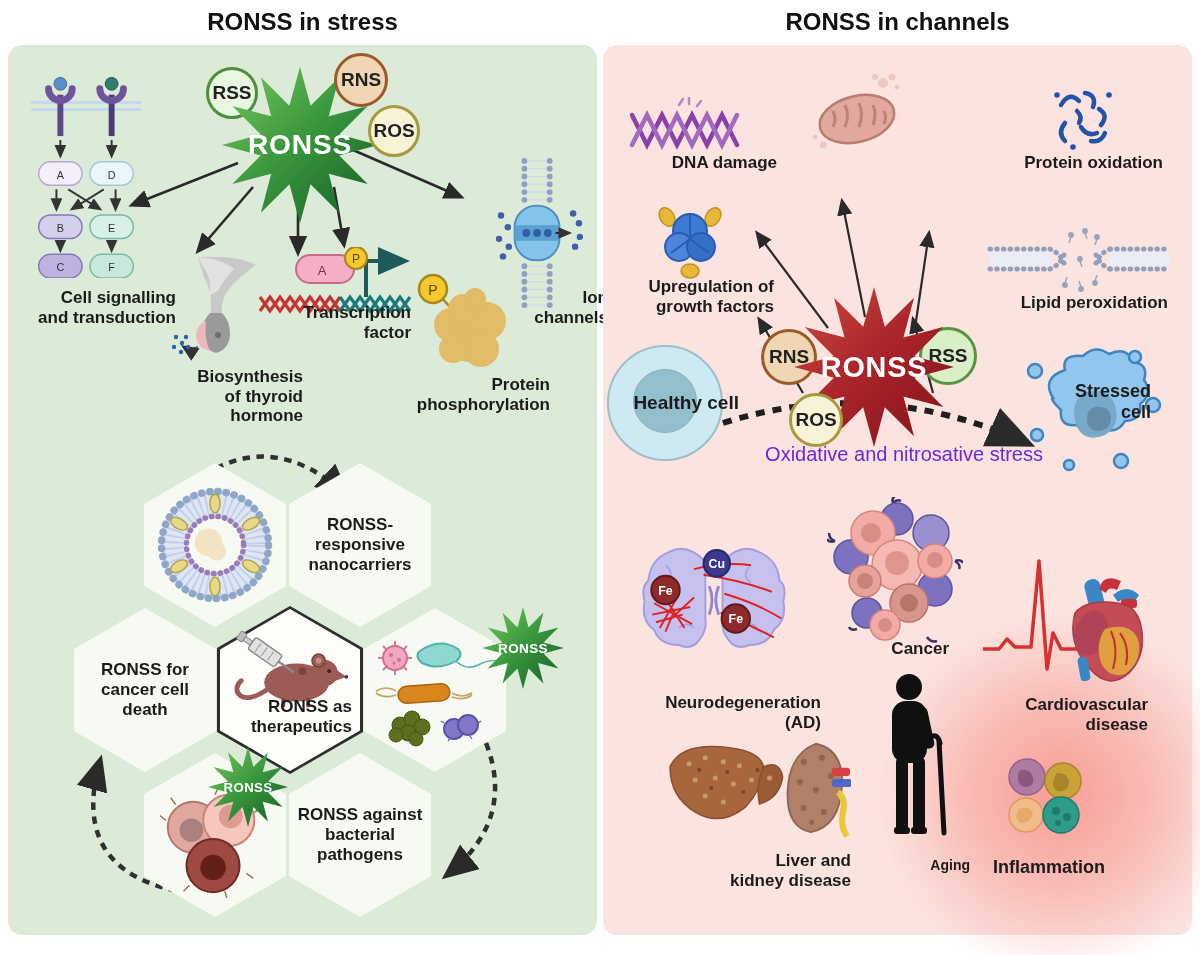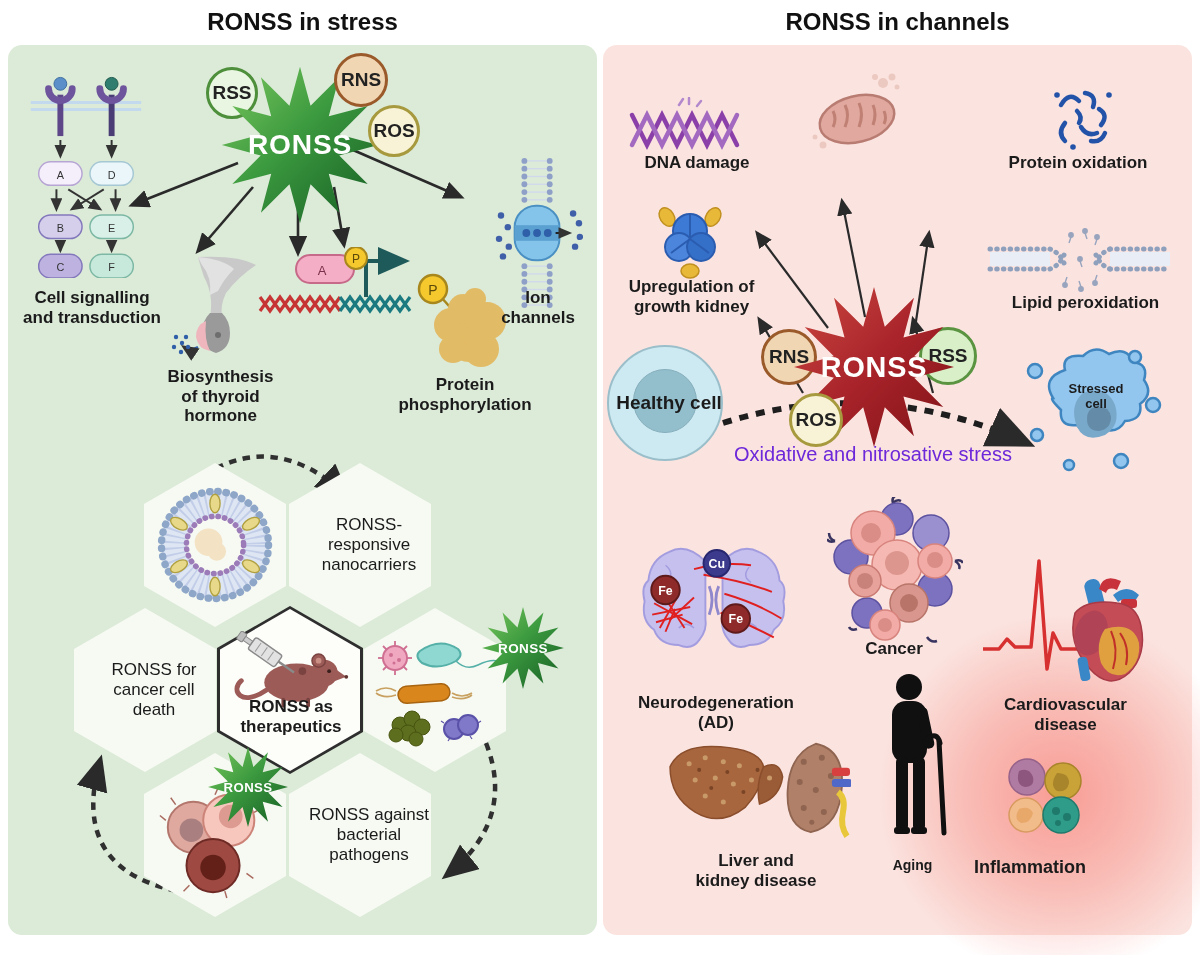--- a/index.html
+++ b/index.html
@@ -6,30 +6,30 @@
   body{width:1200px;height:955px;position:relative;overflow:hidden;
        font-family:"Liberation Sans",sans-serif;color:var(--text,#1b1b1b);}
   .panel{position:absolute;top:45px;width:589px;height:890px;border-radius:14px;}
   #panel-health{left:8px;background:var(--left-bg,#dcead8);}
   #panel-disease{left:603px;background:var(--right-bg,#fbe4e0);}
   .panel-title{position:absolute;top:8px;width:589px;text-align:center;
        font-size:24px;font-weight:800;color:#111;}
   #title-health{left:8px;} #title-disease{left:603px;}
   .abs{position:absolute;}
   .label{position:absolute;font-weight:700;font-size:17px;line-height:1.16;
-       text-align:center;white-space:pre-line;color:var(--text,#1b1b1b);}
+       text-align:right;white-space:pre-line;color:var(--text,#1b1b1b);}
   .species{position:absolute;border-radius:50%;display:flex;align-items:center;
        justify-content:center;font-size:19px;font-weight:600;color:#222;box-sizing:border-box;}
   .sp-rss{background:var(--rss-bg,#e9f6e2);border:3px solid var(--rss-border,#4d8f3a);}
   .sp-rns{background:var(--rns-bg,#f1d6b4);border:3px solid var(--rns-border,#9a5a2a);}
   .sp-ros{background:var(--ros-bg,#f8f3d6);border:3px solid var(--ros-border,#a79a3e);}
   .hex{position:absolute;width:142px;height:164px;background:var(--hex-fill,#f7faf3);
        clip-path:polygon(50% 0,100% 25%,100% 75%,50% 100%,0 75%,0 25%);}
   .hex-label{position:absolute;width:100%;top:50%;transform:translateY(-50%);
-       font-weight:400;font-size:17px;line-height:1.18;text-align:center;white-space:pre-line;padding-left:9px;}
+       font-weight:700;font-size:17px;line-height:1.18;text-align:center;white-space:pre-line;}
   .star-text{font-weight:800;fill:#fff;letter-spacing:1px;}
   .glow{position:absolute;width:380px;height:380px;border-radius:50%;
        background:radial-gradient(circle, rgba(244,86,74,.5) 0%, rgba(244,86,74,.28) 35%, rgba(244,86,74,0) 68%);}
   svg{display:block;}
   .overlay{position:absolute;left:0;top:0;pointer-events:none;}
 </style>
 </head>
 <body>
 
 <div class="panel-title" id="title-health">RONSS in stress</div>
@@ -153,20 +153,22 @@
     <g stroke="#1b7a80" stroke-width="3.2" fill="none">
       <path d="M84,50 L94,64 L104,50 L114,64 L124,50 L134,64 L144,50 L154,64"></path>
       <path d="M84,64 L94,50 L104,64 L114,50 L124,64 L134,50 L144,64 L154,50"></path>
     </g>
     <path d="M110,50 L110,14 L146,14" stroke="#1e5a5a" stroke-width="4" fill="none" marker-end="url(#ah3)"></path>
     <rect x="40" y="8" width="58" height="28" rx="14" fill="#f4aec6" stroke="#c76a8a" stroke-width="2"></rect>
     <text x="66" y="23" font-size="13" fill="#7a2f4a" text-anchor="middle" dominant-baseline="central">A</text>
     <circle cx="100" cy="11" r="11" fill="#f5c82e" stroke="#a8871c" stroke-width="2"></circle>
     <text x="100" y="12" font-size="12" fill="#5e4a08" text-anchor="middle" dominant-baseline="central">P</text>
   </svg>
+  <div class="label" style="left:258px;top:258px;width:145px">Transcription
+factor</div>
 
   <svg class="abs" style="left:405px;top:226px" width="105" height="102" viewBox="0 0 105 102">
     <line x1="28" y1="26" x2="44" y2="44" stroke="#a8871c" stroke-width="2.5"></line>
     <g fill="#e2bb66">
       <circle cx="56" cy="66" r="25"></circle>
         <circle cx="38" cy="54" r="17"></circle>
         <circle cx="74" cy="50" r="19"></circle>
       <circle cx="50" cy="38" r="15"></circle>
         <circle cx="68" cy="78" r="18"></circle>
         <circle cx="40" cy="78" r="14"></circle>
@@ -445,21 +447,21 @@
     <circle cx="35" cy="30" r="17" fill="#3d7ad6" stroke="#2a5cb0" stroke-width="2"></circle>
     <circle cx="24" cy="46" r="14" fill="#4c86dc" stroke="#2a5cb0" stroke-width="2"></circle>
     <circle cx="46" cy="46" r="14" fill="#3570c8" stroke="#2a5cb0" stroke-width="2"></circle>
     <g stroke="#2a5cb0" stroke-width="2">
       <line x1="35" y1="38" x2="35" y2="14"></line>
         <line x1="35" y1="38" x2="16" y2="52"></line>
         <line x1="35" y1="38" x2="54" y2="52"></line>
     </g>
   </svg>
   <div class="label" style="left:6px;top:232px;width:165px">Upregulation of
-growth kidney</div>
+growth factors</div>
 
   <svg class="abs" style="left:382px;top:182px" width="190" height="68" viewBox="0 0 190 68">
     <rect x="5" y="25" width="60" height="14" fill="#e9edf5"></rect>
     <rect x="125" y="25" width="60" height="14" fill="#e9edf5"></rect>
     <g stroke="#8fa0bd" stroke-width="5" stroke-dasharray="0.5 6.2" stroke-linecap="round" fill="none">
       <line x1="5" y1="22" x2="65" y2="22"></line>
         <line x1="5" y1="42" x2="65" y2="42"></line>
       <line x1="125" y1="22" x2="185" y2="22"></line>
         <line x1="125" y1="42" x2="185" y2="42"></line>
       <path d="M65,22 q10,4 14,14"></path>
@@ -518,21 +520,21 @@
       <circle cx="12" cy="28" r="7"></circle>
         <circle cx="112" cy="14" r="6"></circle>
         <circle cx="130" cy="62" r="7"></circle>
       <circle cx="14" cy="92" r="6"></circle>
         <circle cx="98" cy="118" r="7"></circle>
         <circle cx="46" cy="122" r="5"></circle>
     </g>
     <path d="M60,50 q24,-8 32,12 q6,20 -10,30 q-20,8 -28,-8 q-8,-22 6,-34 Z" fill="#78a8ca"></path>
     <path d="M72,64 q14,-2 16,10 q0,12 -12,14 q-12,0 -12,-12 q0,-10 8,-12 Z" fill="#648ca8"></path>
   </svg>
-  <div class="label" style="left:438px;top:336px;width:110px;font-size:13px">Stressed
+  <div class="label" style="left:438px;top:336px;width:110px;font-size:18px">Stressed
 cell</div>
 
   <div class="label" style="left:100px;top:398px;width:340px;font-size:20px;font-weight:400;color:#6d28d9">Oxidative and nitrosative stress</div>
 
   <svg class="abs" style="left:34px;top:488px" width="152" height="150" viewBox="0 0 160 150">
     <path d="M72,26 Q52,6 34,16 Q14,24 12,46 Q4,52 8,68 Q4,88 18,98 Q24,114 44,114 Q58,120 66,108 Q74,98 72,86 Z" fill="#c5c0ee" stroke="#a39cdf" stroke-width="2"></path>
     <path d="M90,26 Q110,6 128,16 Q148,24 150,46 Q158,52 154,68 Q158,88 144,98 Q138,114 118,114 Q104,120 96,108 Q88,98 90,86 Z" fill="#c5c0ee" stroke="#a39cdf" stroke-width="2"></path>
     <path d="M76,52 q6,14 0,30 M86,52 q-6,14 0,30" stroke="#8f88cc" stroke-width="3" fill="none"></path>
     <g stroke="#a39cdf" stroke-width="1.6" fill="none">
       <path d="M30,30 q10,8 2,18"></path>

